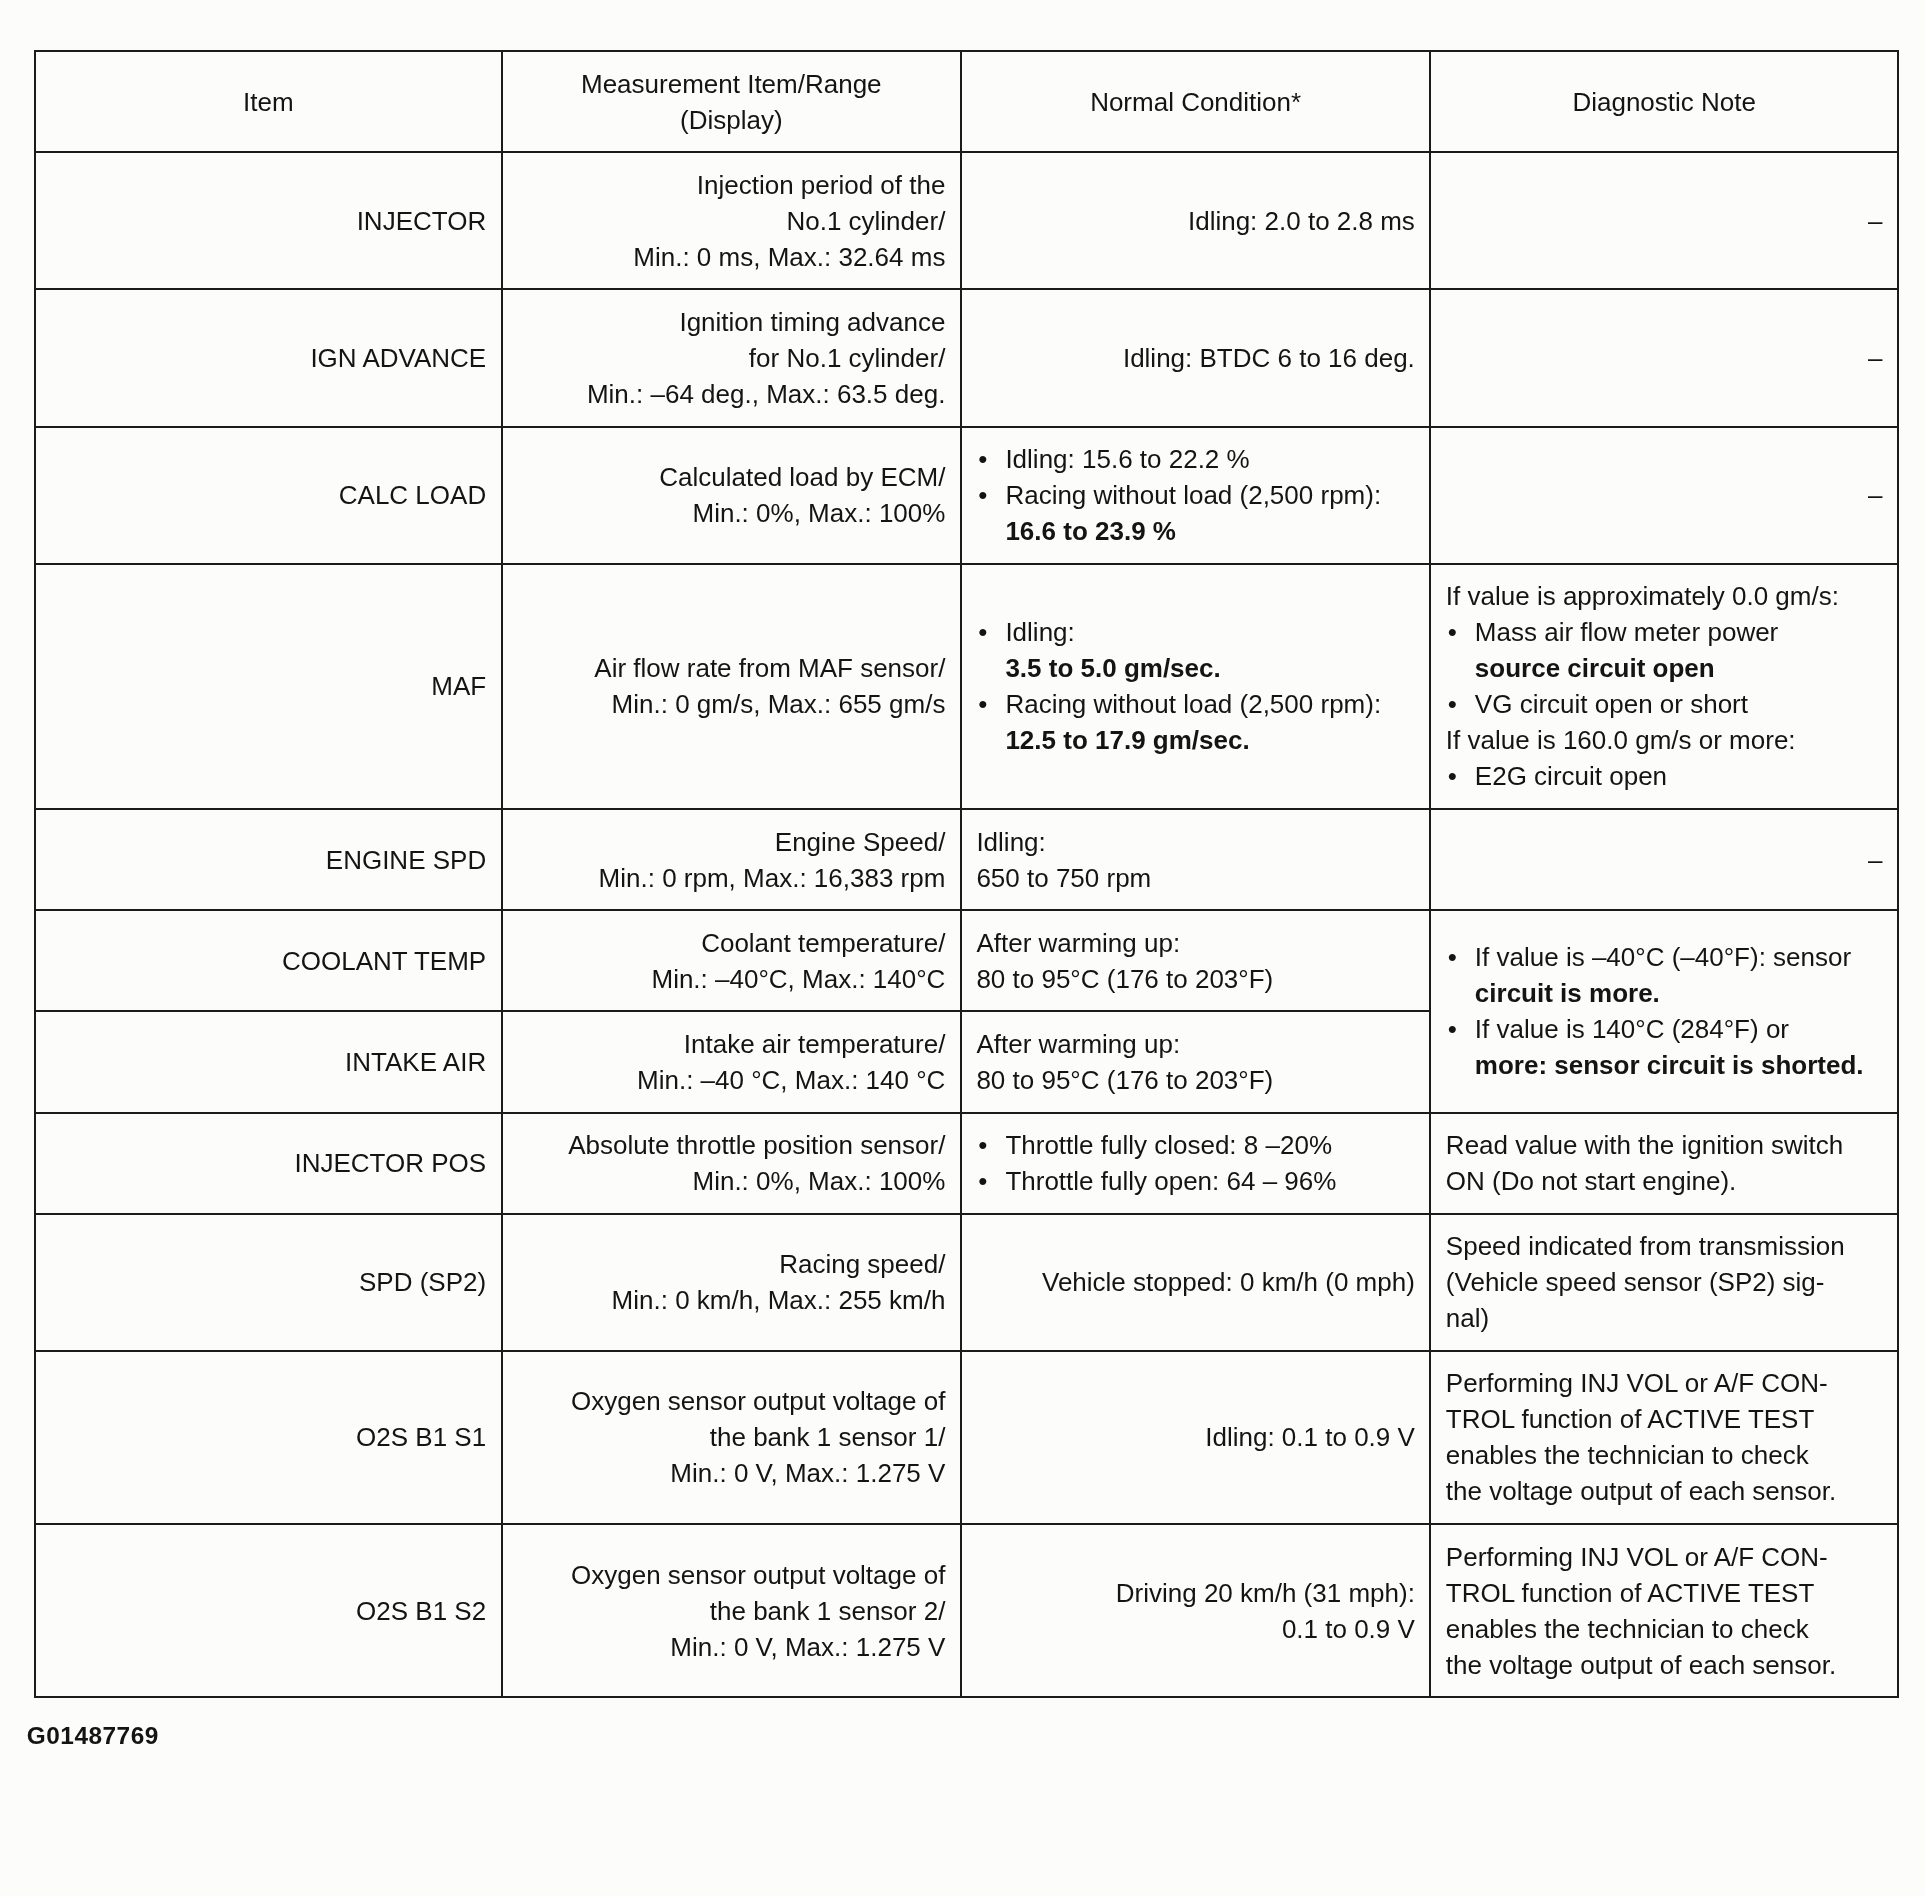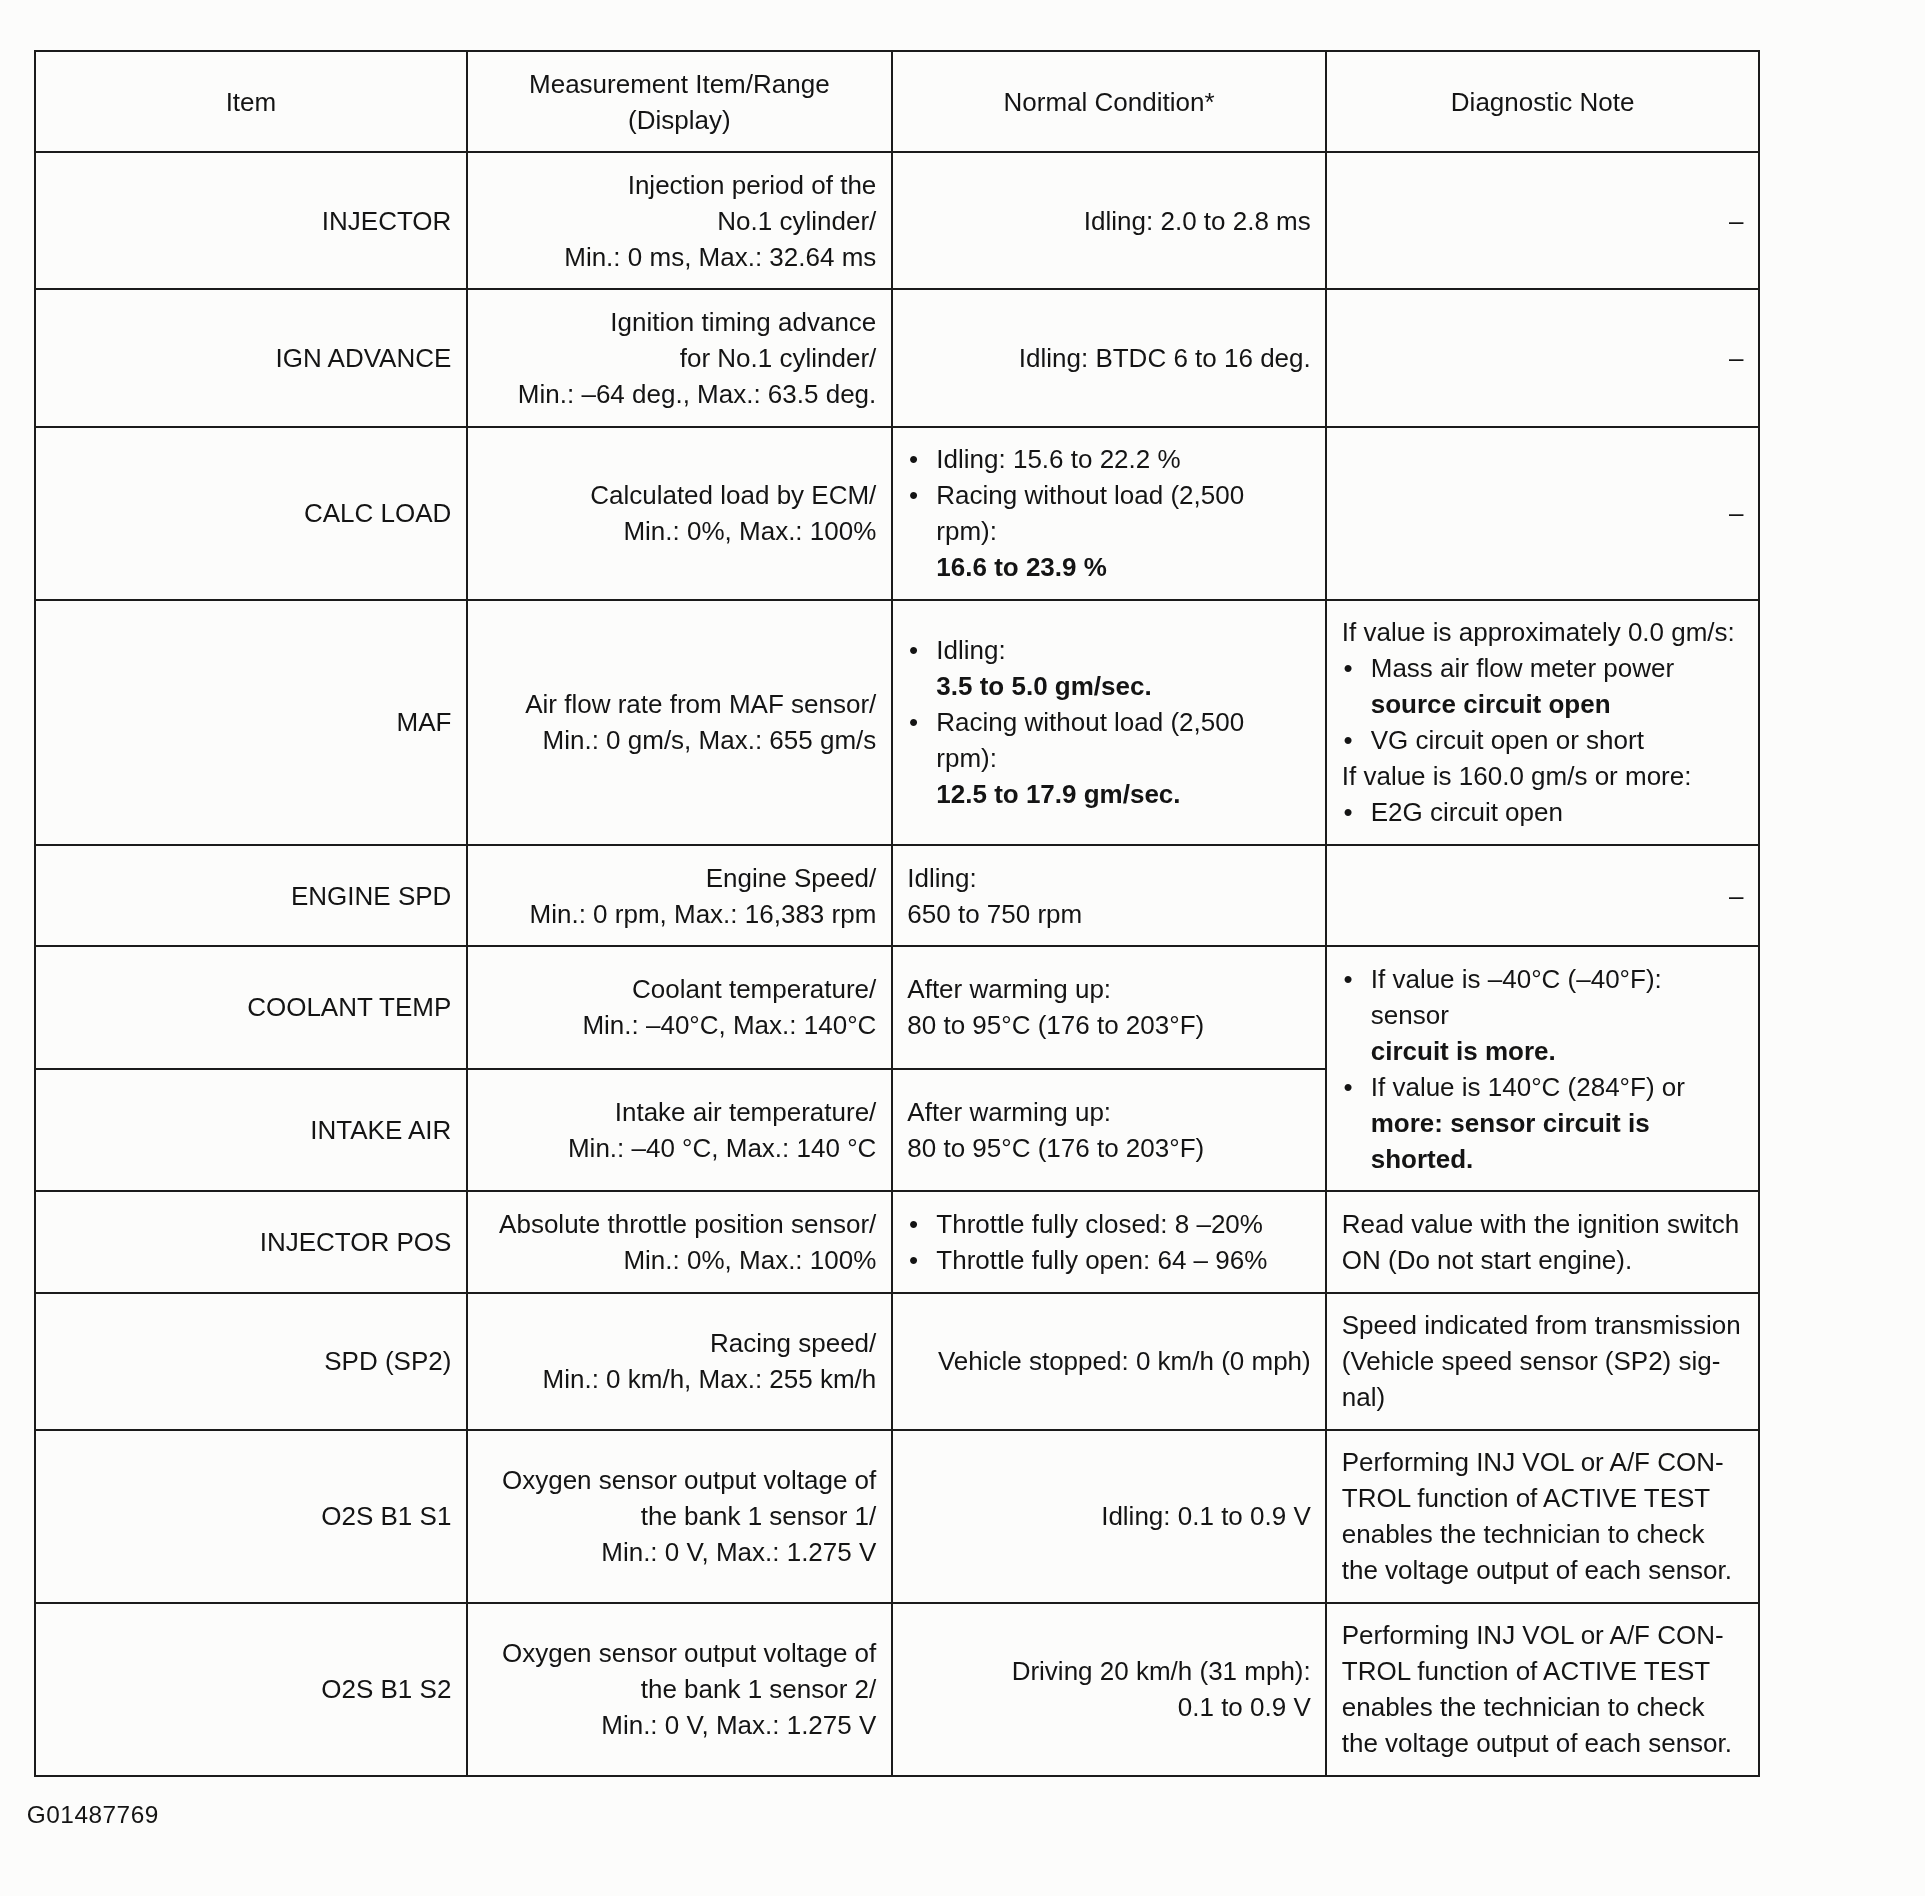--- a/index.html
+++ b/index.html
@@ -10,21 +10,21 @@
     width: 1926px;
     height: 1896px;
     position: relative;
     font-family: "Liberation Sans", sans-serif;
     color: #141414;
   }
   .page {
     position: absolute;
     left: 34px;
     top: 50px;
-    width: 1726px;
+    width: 1865px;
   }
   table {
     width: 100%;
     border-collapse: collapse;
     table-layout: fixed;
   }
   col.c1 { width: 25.05%; }
   col.c2 { width: 24.65%; }
   col.c3 { width: 25.20%; }
   col.c4 { width: 25.10%; }
@@ -54,21 +54,21 @@
   }
   .line.cont {
     padding-left: 29px;
     text-align: left;
     font-weight: bold;
   }
   .footer-id {
     margin-top: 23.5px;
     margin-left: -7.2px;
     font-size: 24.4px;
-    font-weight: 400;
+    font-weight: 700;
     letter-spacing: 0.5px;
   }
 </style>
 </head>
 <body>
 
 <div class="page">
   <table>
     <colgroup>
       <col class="c1">

